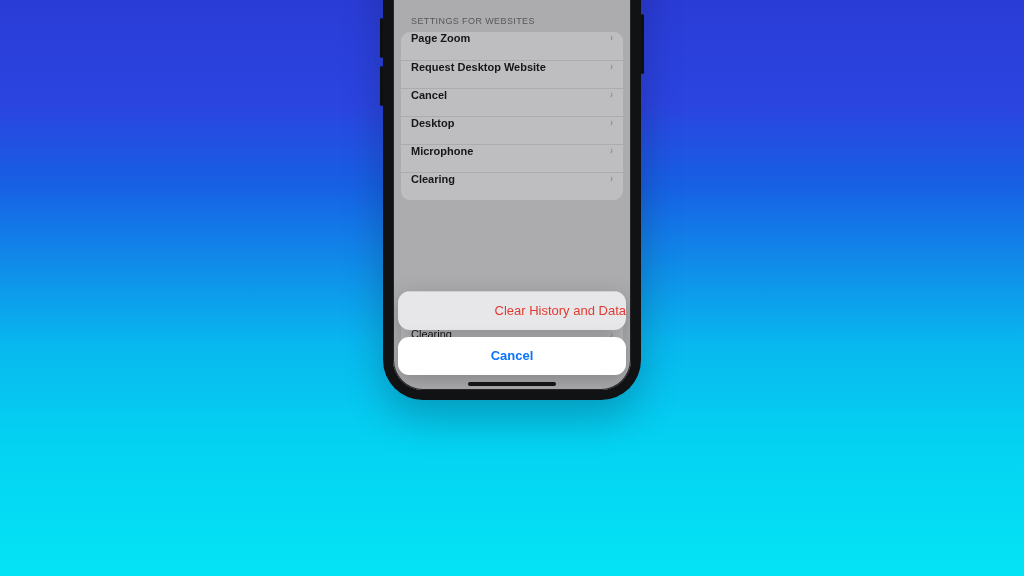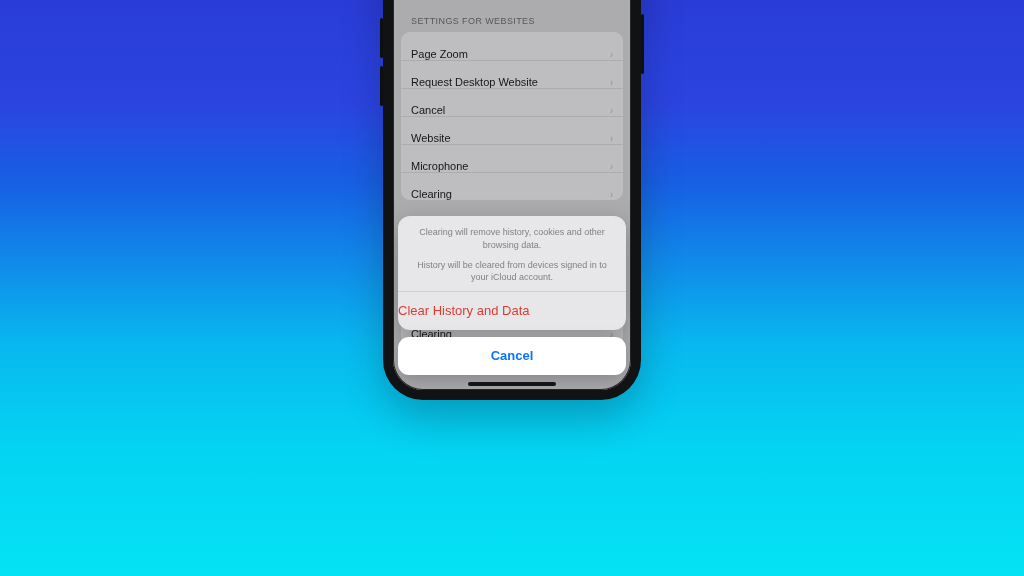--- a/index.html
+++ b/index.html
@@ -58,27 +58,28 @@
       padding: 86px 10px 6px 10px;
       text-transform: uppercase;
     }
     .list {
       background: #efeff1;
       border-radius: 9px;
       overflow: hidden;
     }
     .row {
       display: flex;
-      align-items: flex-end;
+      align-items: flex-start;
       justify-content: space-between;
       height: 28px;
       padding: 0 10px;
       font-size: 11px;
       color: #1c1c1e;
       border-top: 1px solid #d7d7dc;
+      font-weight: bold;
     }
     .row:first-child { border-top: none; }
     .chev {
       color: #aeaeb4;
       font-size: 10px;
       transform: scaleX(0.8);
     }
     .adv-row {
       position: absolute;
       left: 8px; right: 8px;
@@ -118,23 +119,23 @@
     .sheet-msg {
       text-align: center;
       font-size: 9px;
       line-height: 1.35;
       color: #808086;
       padding: 10px 18px 8px 18px;
     }
     .sheet-msg p + p { margin-top: 8px; }
     .sheet-divider { height: 1px; background: #cfcfd4; }
     .sheet-btn {
-      text-align: left;
+      text-align: right;
       font-size: 13px;
-      padding: 11px 12px 12px 0;
+      padding: 11px 0 12px 0;
       cursor: pointer;
     }
     .sheet-btn.destructive { color: #e03b32; }
     .cancel-card {
       margin-top: 7px;
       background: #ffffff;
       border-radius: 11px;
       text-align: center;
       font-size: 13px;
       font-weight: 600;
@@ -175,21 +176,21 @@
         </div>
         <div class="row">
           <span>Request Desktop Website</span>
           <span class="chev">›</span>
         </div>
         <div class="row">
           <span>Cancel</span>
           <span class="chev">›</span>
         </div>
         <div class="row">
-          <span>Website</span>
+          <span>Desktop</span>
           <span class="chev">›</span>
         </div>
         <div class="row">
           <span>Microphone</span>
           <span class="chev">›</span>
         </div>
         <div class="row">
           <span>Clearing</span>
           <span class="chev">›</span>
         </div>
@@ -198,24 +199,20 @@
 
     <div class="adv-row">
       <span>Clearing</span>
       <span class="chev">›</span>
     </div>
 
     <div class="dim"></div>
 
     <div class="sheet-wrap">
       <div class="sheet-card">
-        <div class="sheet-msg">
-          <p>Clearing will remove history, cookies and other browsing data.</p>
-          <p>History will be cleared from devices signed in to your iCloud account.</p>
-        </div>
         <div class="sheet-divider"></div>
         <div class="sheet-btn destructive">Clear History and Data</div>
       </div>
       <div class="cancel-card">Cancel</div>
     </div>
 
     <div class="home-ind"></div>
   </div>
 </div>
 

